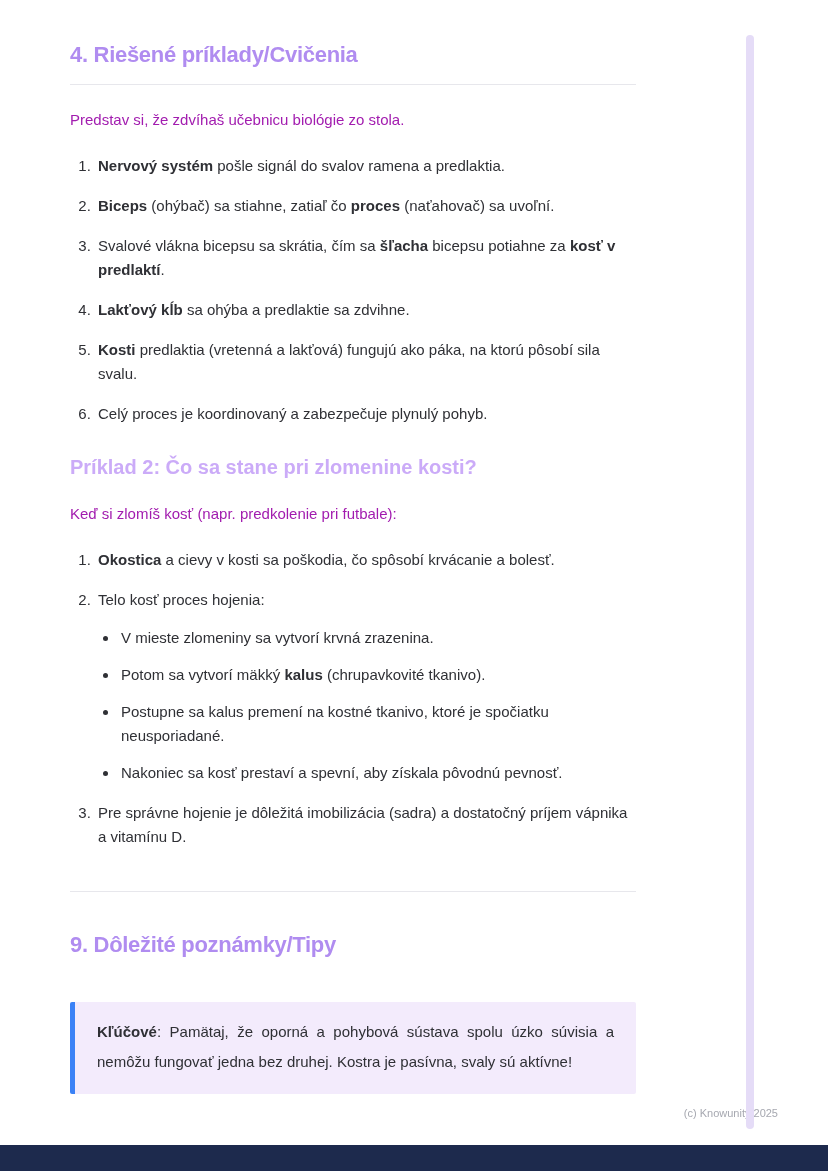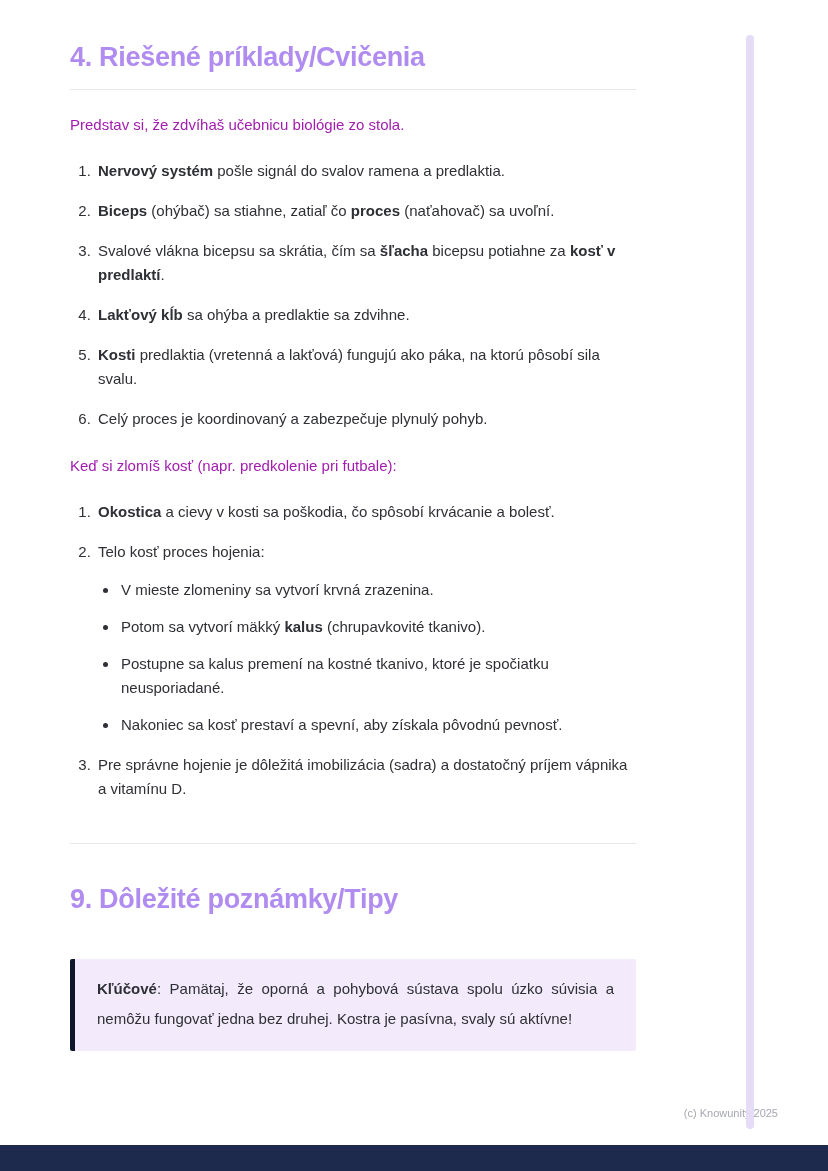--- a/index.html
+++ b/index.html
@@ -10,21 +10,21 @@
     overflow: hidden;
     font-family: "Liberation Sans", sans-serif;
     color: #2f3035;
   }
   .content {
     position: absolute;
     left: 70px; top: 42px;
     width: 566px;
   }
   h1.doc-h1 {
-    font-size: 27px;
+    font-size: 22px;
     font-weight: 700;
     color: #b08cf0;
     letter-spacing: -0.3px;
   }
   hr.divider {
     border: none;
     border-top: 1px solid #e7e7ec;
     margin-top: 16px;
   }
   hr.divider-bottom { margin-top: 42px; }
@@ -56,21 +56,21 @@
   }
   ul.sub > li {
     margin-bottom: 13px;
     line-height: 24px;
     padding-left: 2px;
   }
   h1.doc-h1-5 { margin-top: 40px; }
   .callout {
     margin-top: 44px;
     background: #f3ebfc;
-    border-left: 5px solid #0f172a;
+    border-left: 5px solid #3b82f6;
     border-radius: 2px;
     padding: 15px 22px 17px 22px;
   }
   .callout-text {
     font-size: 15px;
     line-height: 30px;
     text-align: justify;
     color: #2f3035;
   }
   .footer {
@@ -109,20 +109,21 @@
     <p class="intro">Predstav si, že zdvíhaš učebnicu biológie zo stola.</p>
     <ol class="steps">
         <li><strong>Nervový systém</strong><span> pošle signál do svalov ramena a predlaktia.</span></li>
         <li><strong>Biceps</strong><span> (ohýbač) sa stiahne, zatiaľ čo </span><strong>proces</strong><span> (naťahovač) sa uvoľní.</span></li>
         <li><span>Svalové vlákna bicepsu sa skrátia, čím sa </span><strong>šľacha</strong><span> bicepsu potiahne za </span><strong>kosť v predlaktí</strong><span>.</span></li>
         <li><strong>Lakťový kĺb</strong><span> sa ohýba a predlaktie sa zdvihne.</span></li>
         <li><strong>Kosti</strong><span> predlaktia (vretenná a lakťová) fungujú ako páka, na ktorú pôsobí sila svalu.</span></li>
         <li><span>Celý proces je koordinovaný a zabezpečuje plynulý pohyb.</span></li>
       </ol>
 
+    <h2 class="doc-h2">Príklad 2: Čo sa stane pri zlomenine kosti?</h2>
     <p class="intro">Keď si zlomíš kosť (napr. predkolenie pri futbale):</p>
     <ol class="steps">
         <li><strong>Okostica</strong><span> a cievy v kosti sa poškodia, čo spôsobí krvácanie a bolesť.</span></li>
         <li><span>Telo kosť proces hojenia:</span><ul class="sub">
             <li><span>V mieste zlomeniny sa vytvorí krvná zrazenina.</span></li>
             <li><span>Potom sa vytvorí mäkký </span><strong>kalus</strong><span> (chrupavkovité tkanivo).</span></li>
             <li><span>Postupne sa kalus premení na kostné tkanivo, ktoré je spočiatku neusporiadané.</span></li>
             <li><span>Nakoniec sa kosť prestaví a spevní, aby získala pôvodnú pevnosť.</span></li>
           </ul></li>
         <li><span>Pre správne hojenie je dôležitá imobilizácia (sadra) a dostatočný príjem vápnika a vitamínu D.</span></li>

